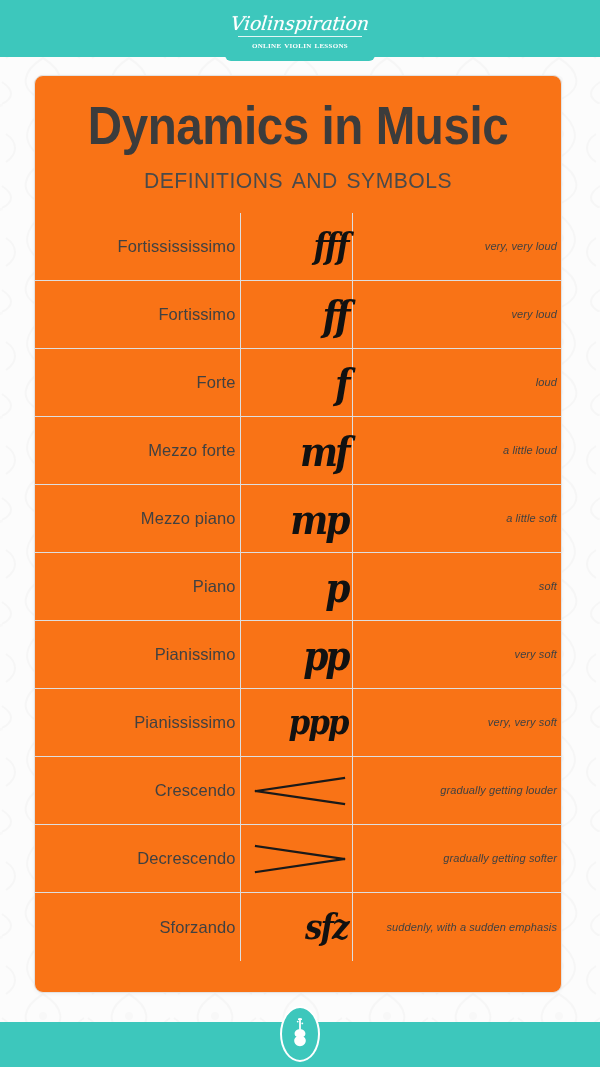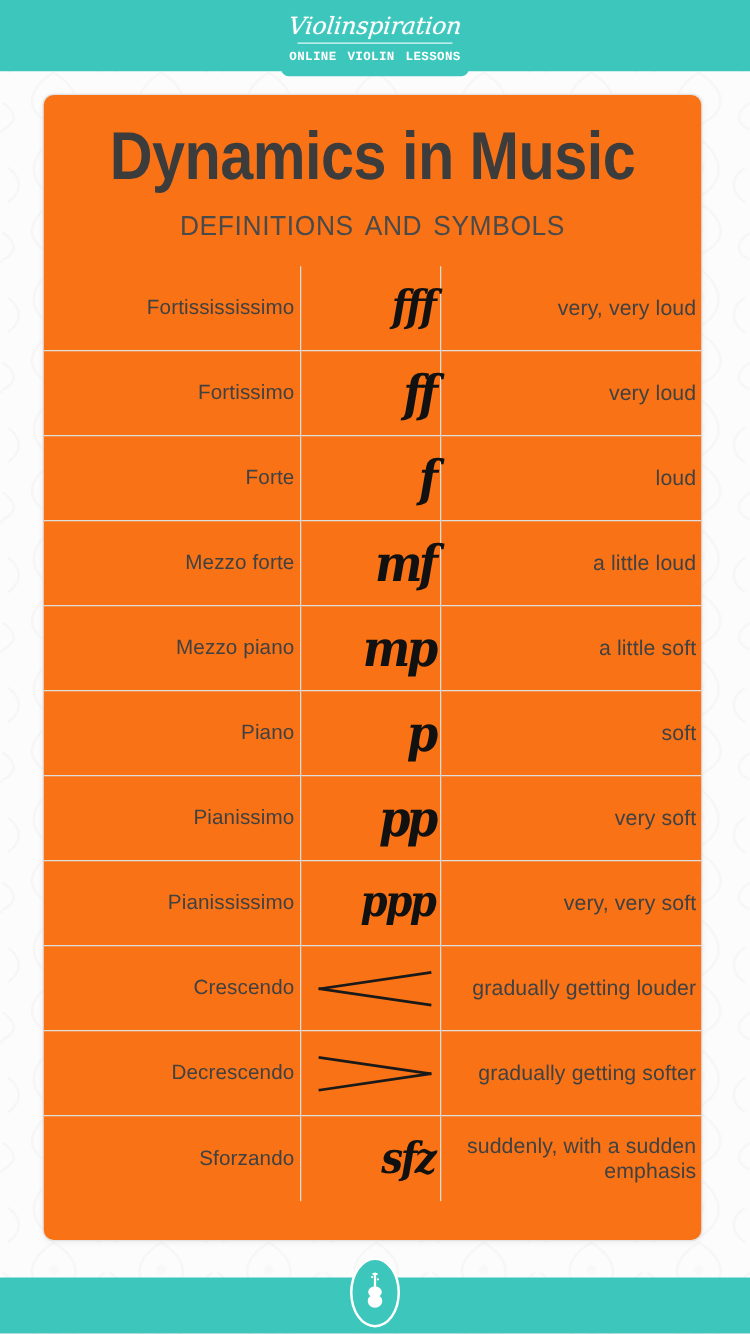--- a/index.html
+++ b/index.html
@@ -74,22 +74,22 @@
 
   #logo-rule {
     width: 124px;
     height: 1px;
     background: rgba(255,255,255,0.85);
     margin: 3px 0 3px;
   }
 
   #logo-sub {
     color: #ffffff;
-    font-family: Liberation Mono, monospace;
-    font-size: 14px;
+    font-family: Liberation Serif, serif;
+    font-size: 10px;
     font-weight: 700;
     letter-spacing: 0.3px;
     line-height: 1;
     white-space: nowrap;
     font-variant: small-caps;
     text-transform: lowercase;
   }
 
   
   #card {
@@ -164,24 +164,25 @@
 
   td.col-symbol {
     width: 112px;
     border-left: 1px solid #dedede;
     border-right: 1px solid #dedede;
     text-decoration: underline;
   }
 
   td.col-meaning {
     width: 209px;
-    font-size: 17px;
+    font-size: 11px;
     font-weight: 400;
     line-height: 1.18;
     letter-spacing: 0.1px;
+    font-style: italic;
   }
 
   .sym-glyph {
     font-family: "DejaVu Serif", "Liberation Serif", serif;
     font-style: italic;
     font-weight: 700;
     font-size: 36px;
     color: #111111;
     line-height: 1;
     display: inline-block;

